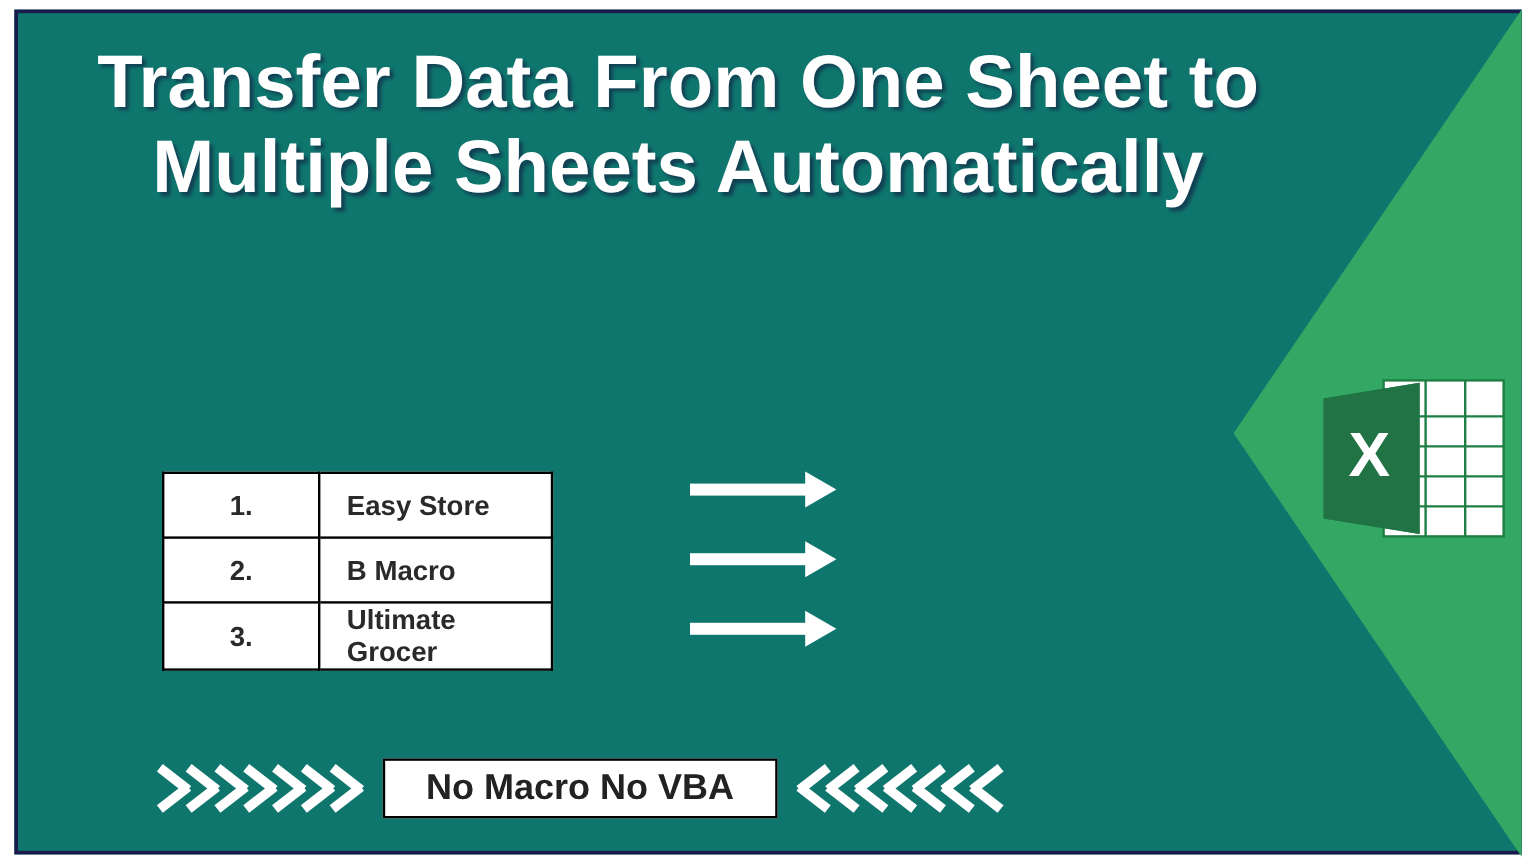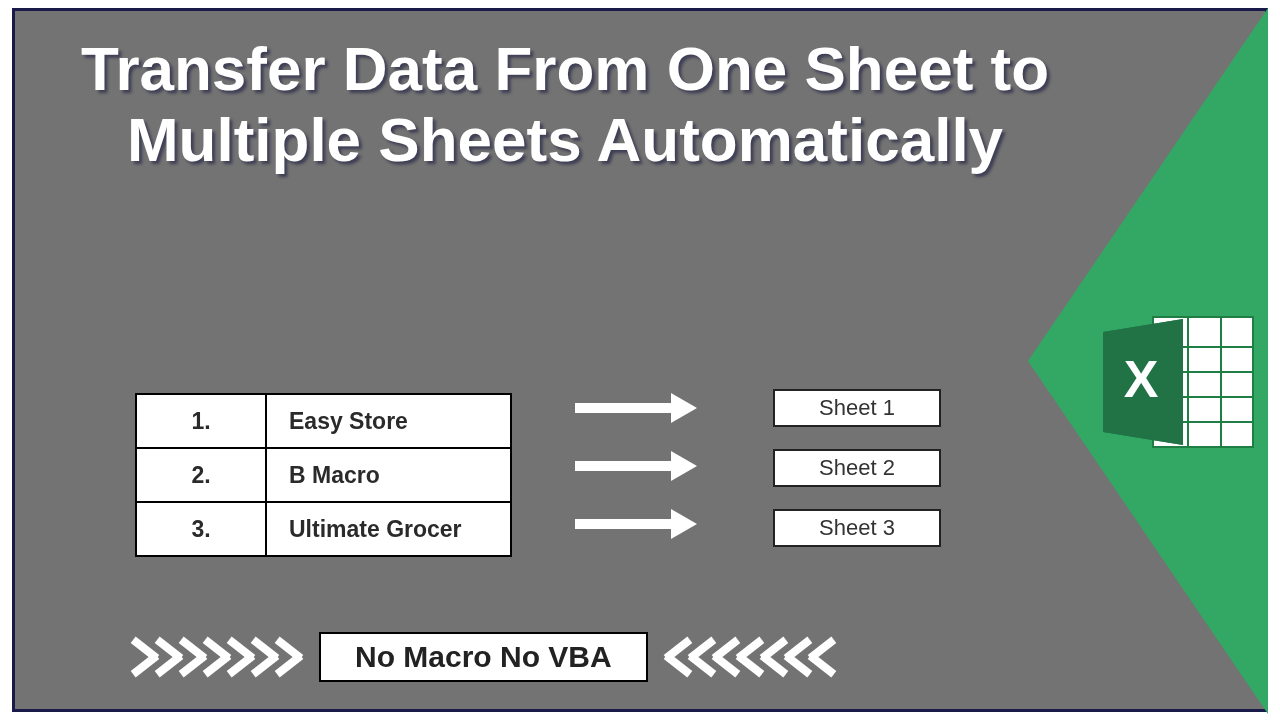--- a/index.html
+++ b/index.html
@@ -11,21 +11,21 @@
     overflow: hidden;
     position: relative;
   }
   .frame {
     position: absolute;
     left: 12px;
     top: 8px;
     width: 1256px;
     height: 704px;
     border: 3px solid #1a1a4a;
-    background: #737373;
+    background: #0f766e;
   }
   .green-triangle {
     position: absolute;
     right: -3px;
     top: -3px;
     width: 0;
     height: 0;
     border-top: 353px solid transparent;
     border-bottom: 353px solid transparent;
     border-right: 240px solid #33a864;
@@ -58,21 +58,21 @@
     color: #2a2a2a;
     font-size: 23px;
     height: 54px;
     vertical-align: middle;
   }
   .data-table .num {
     width: 130px;
     text-align: center;
   }
   .data-table .name {
-    width: 245px;
+    width: 194px;
     padding-left: 22px;
   }
   .arrows {
     position: absolute;
     left: 560px;
     top: 388px;
     z-index: 2;
   }
   .arrow {
     position: relative;
@@ -206,25 +206,20 @@
     <div class="arrow">
         <div class="shaft"></div>
         <div class="head"></div>
       </div>
     <div class="arrow">
         <div class="shaft"></div>
         <div class="head"></div>
       </div>
   </div>
 
-  <div class="sheets">
-    <div class="sheet-box">Sheet 1</div>
-    <div class="sheet-box">Sheet 2</div>
-    <div class="sheet-box">Sheet 3</div>
-  </div>
 
   <div class="banner">
     <div class="chev-group">
       <div class="chev right"></div>
       <div class="chev right"></div>
       <div class="chev right"></div>
       <div class="chev right"></div>
       <div class="chev right"></div>
       <div class="chev right"></div>
       <div class="chev right"></div>

